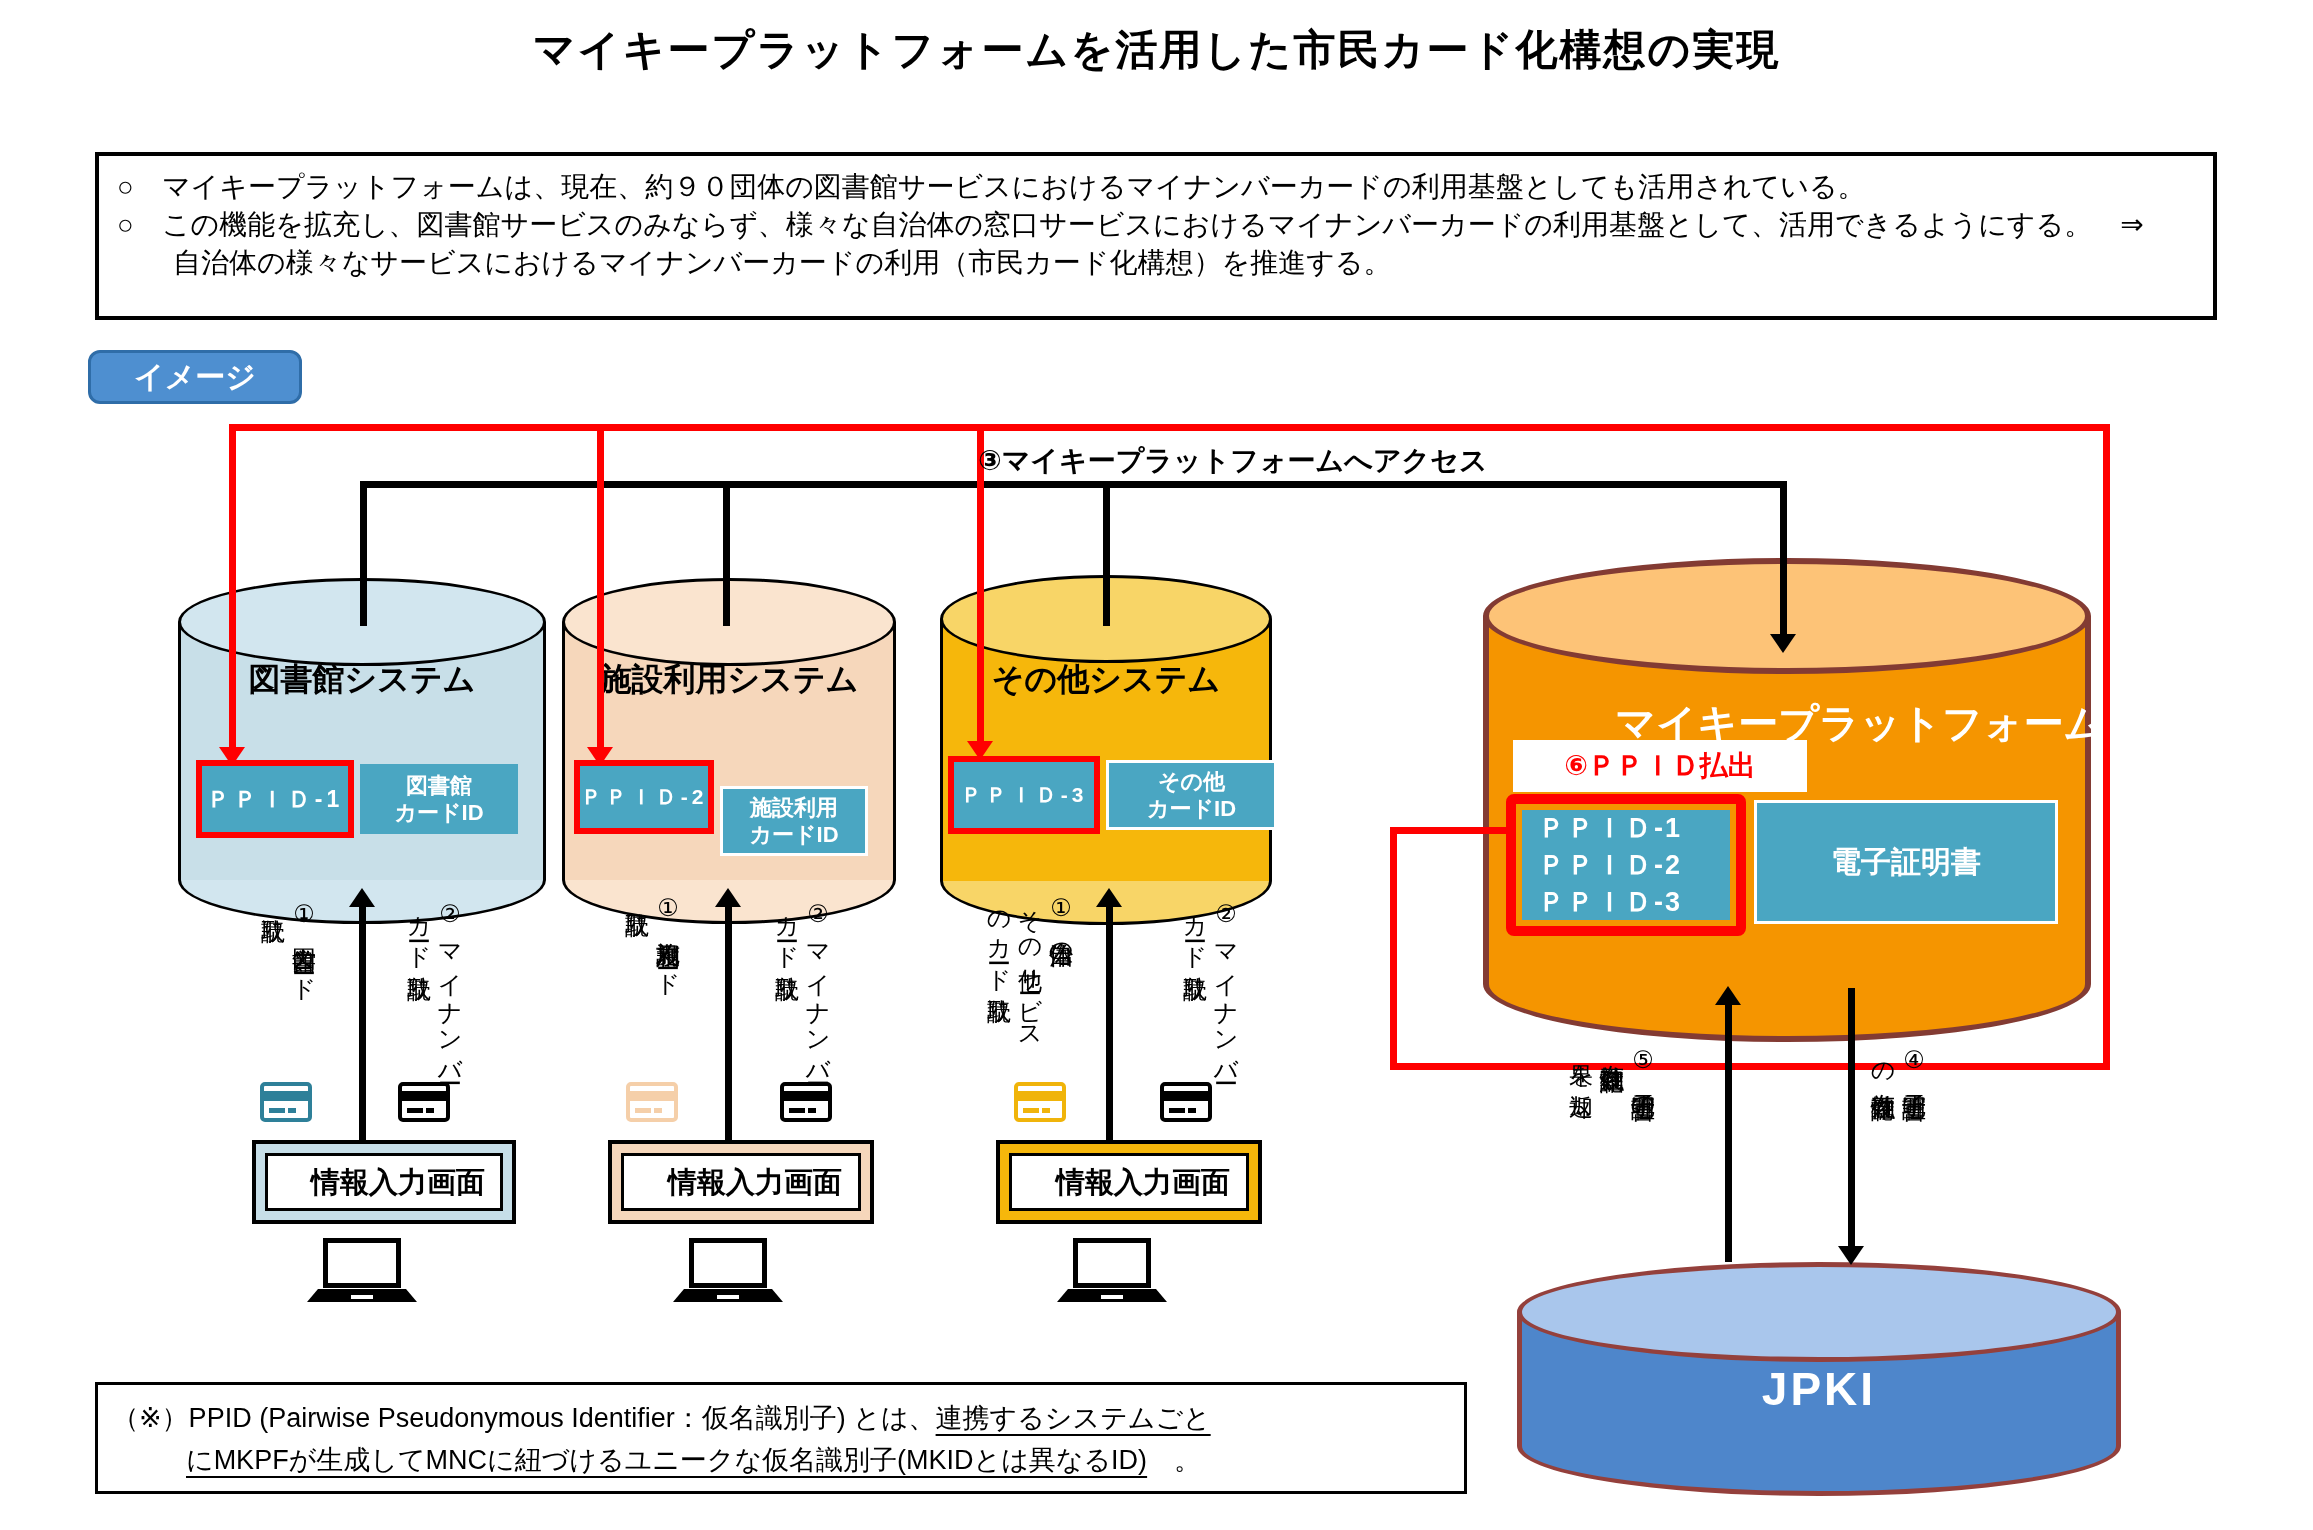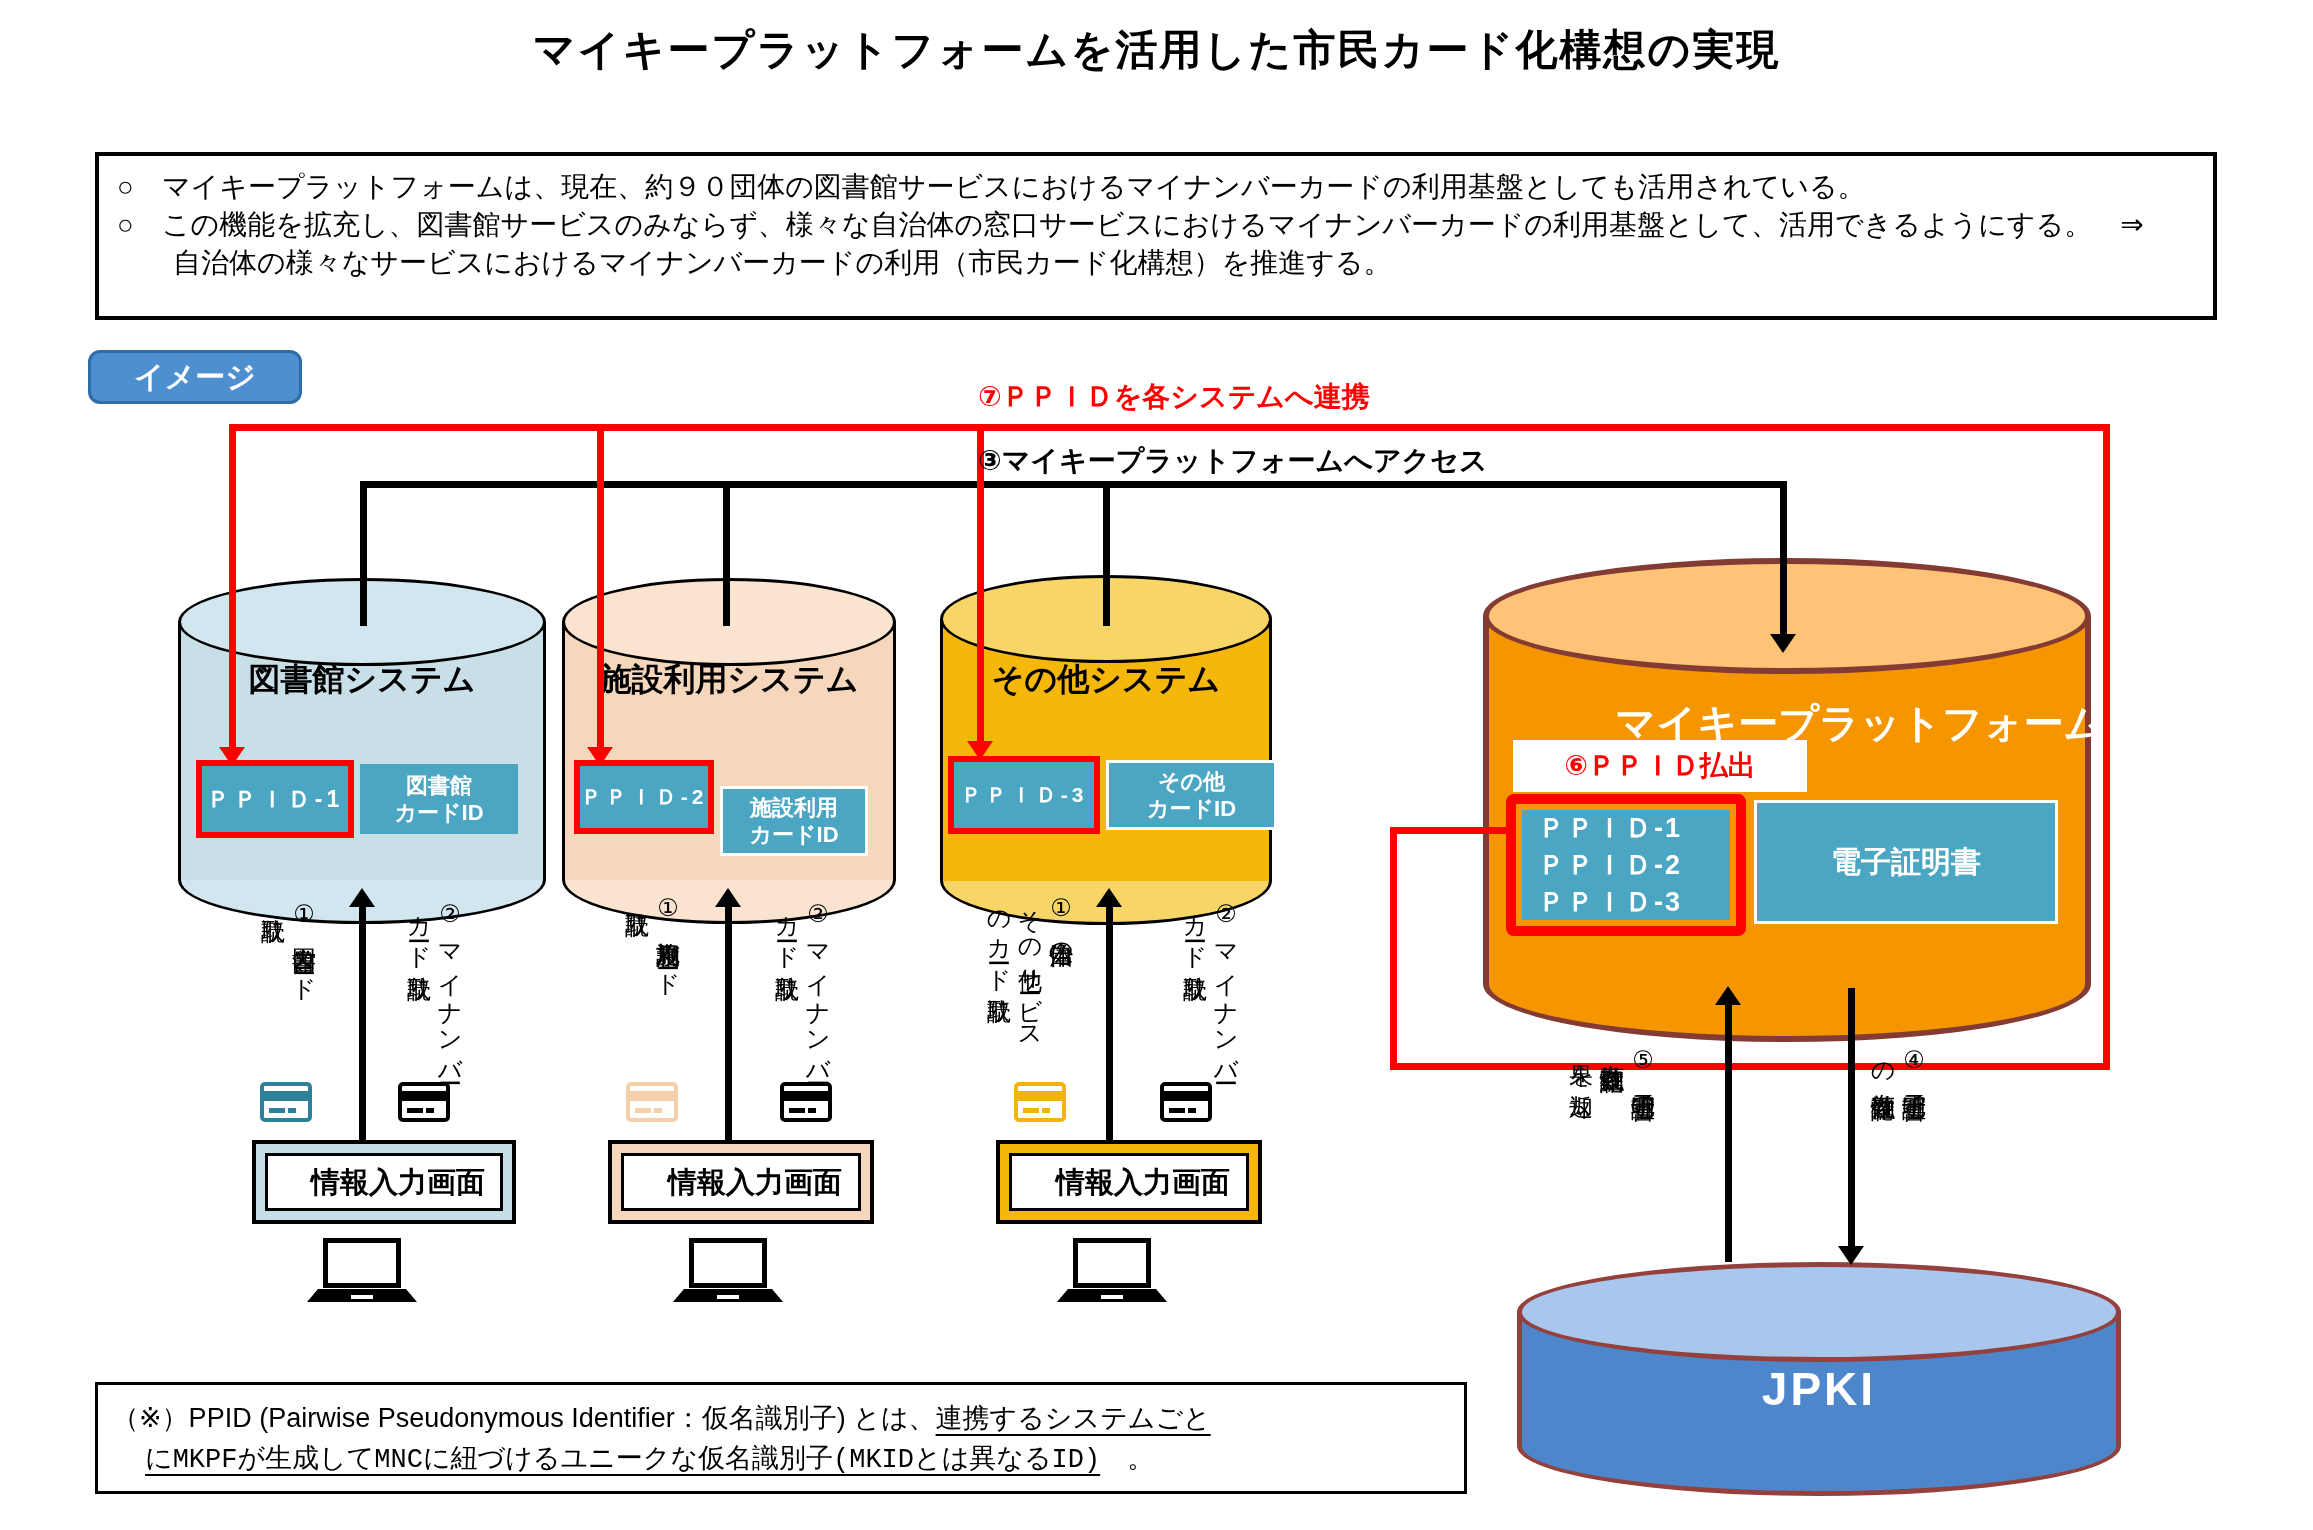--- a/index.html
+++ b/index.html
@@ -51,38 +51,37 @@
   
   .p6box{position:absolute;background:#fff;color:#FF0000;font-size:28px;font-weight:bold;text-align:center;z-index:4;display:flex;align-items:center;justify-content:center;}
   .ppidlist{position:absolute;border:10px solid #FF0000;border-radius:8px;background:#F59500;padding:6px;box-sizing:border-box;z-index:4;}
   .ppidlist .inner{background:#4AA6C2;width:100%;height:100%;color:#fff;font-size:27px;font-weight:bold;
                    line-height:37px;white-space:pre-line;padding-left:16px;box-sizing:border-box;letter-spacing:2px;}
   .certbox{position:absolute;background:#4AA6C2;border:3px solid #fff;box-sizing:border-box;z-index:4;color:#fff;
            font-size:30px;font-weight:bold;display:flex;align-items:center;justify-content:center;}
   
   .note{left:95px;top:1382px;width:1372px;height:112px;border:3px solid #000;box-sizing:border-box;
         padding:12px 14px;font-size:27px;line-height:42px;z-index:9;background:#fff;}
-  .note .l2{margin-left:33px;font-family:Liberation Mono, monospace;}
+  .note .l2{margin-left:74px;}
   .ul{text-decoration:underline;text-underline-offset:7px;text-decoration-thickness:2px;}
 </style>
 </head>
 <body>
 
 <div class="canvas">
 
   <div class="abs title">マイキープラットフォームを活用した市民カード化構想の実現</div>
 
   <div class="abs overview">
     <div class="bullet">○　マイキープラットフォームは、現在、約９０団体の図書館サービスにおけるマイナンバーカードの利用基盤としても活用されている。</div>
     <div class="bullet">○　この機能を拡充し、図書館サービスのみならず、様々な自治体の窓口サービスにおけるマイナンバーカードの利用基盤として、活用できるようにする。　⇒　自治体の様々なサービスにおけるマイナンバーカードの利用（市民カード化構想）を推進する。</div>
   </div>
 
   <div class="abs badge">イメージ</div>
 
-  <div class="abs flowlbl" style="left:978px;top:378px;color:#FF0000;">⑦ＰＰＩＤを各システムへ連携</div>
   <div class="abs flowlbl" style="left:978px;top:442px;">③マイキープラットフォームへアクセス</div>
 
   <div class="ln red" style="left:229px;top:424px;width:1881px;height:7px;"></div>
   <div class="ln red" style="left:2103px;top:424px;width:7px;height:646px;"></div>
   <div class="ln red" style="left:1390px;top:1063px;width:720px;height:7px;"></div>
   <div class="ln red" style="left:1390px;top:827px;width:7px;height:243px;"></div>
   <div class="ln red" style="left:1397px;top:827px;width:118px;height:7px;"></div>
   <div class="ln red" style="left:229px;top:424px;width:7px;height:324px;"></div>
   <div class="tri down-red" style="left:219px;top:747px;"></div>
   <div class="ln red" style="left:597px;top:424px;width:7px;height:324px;"></div>

